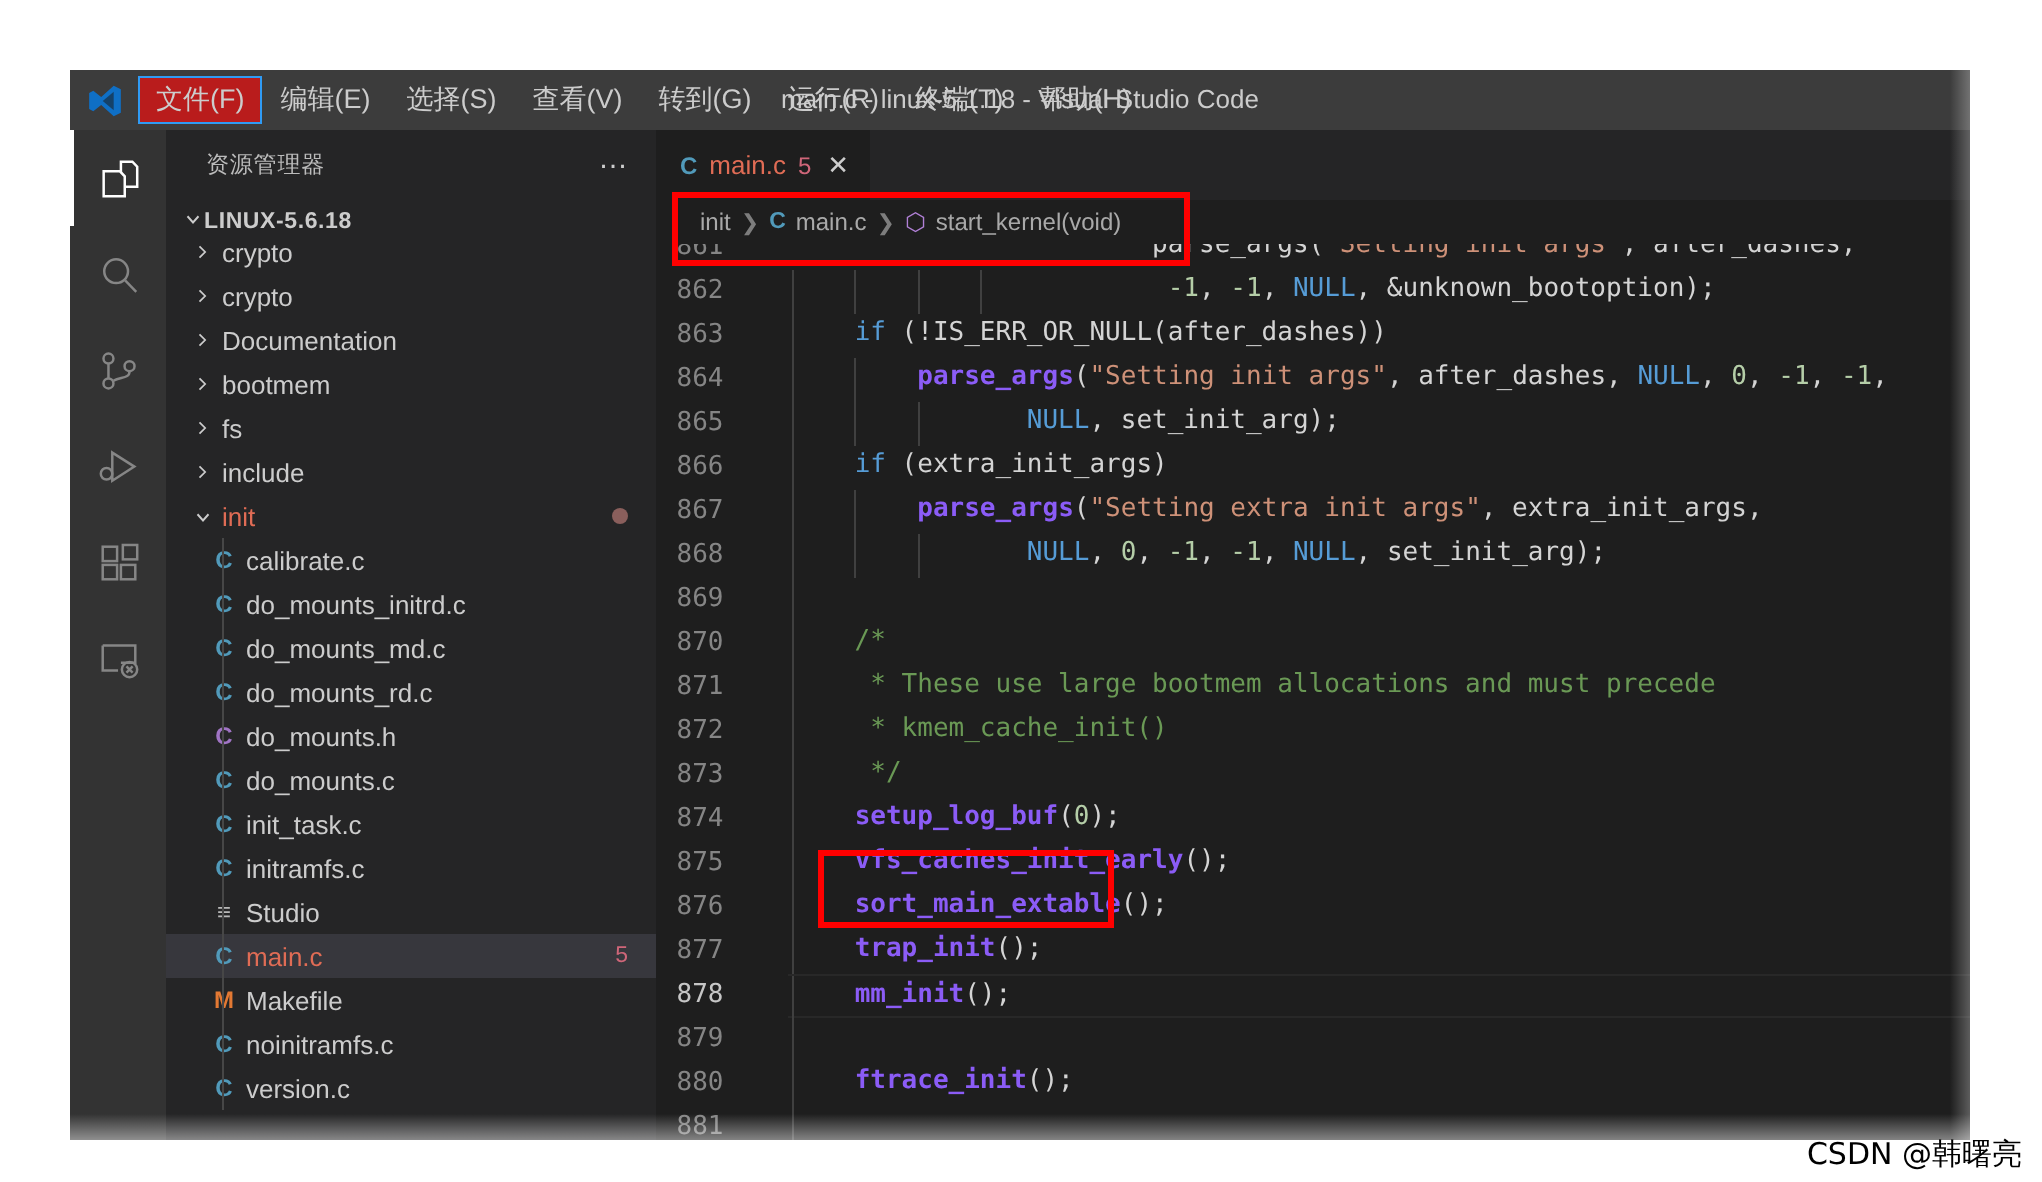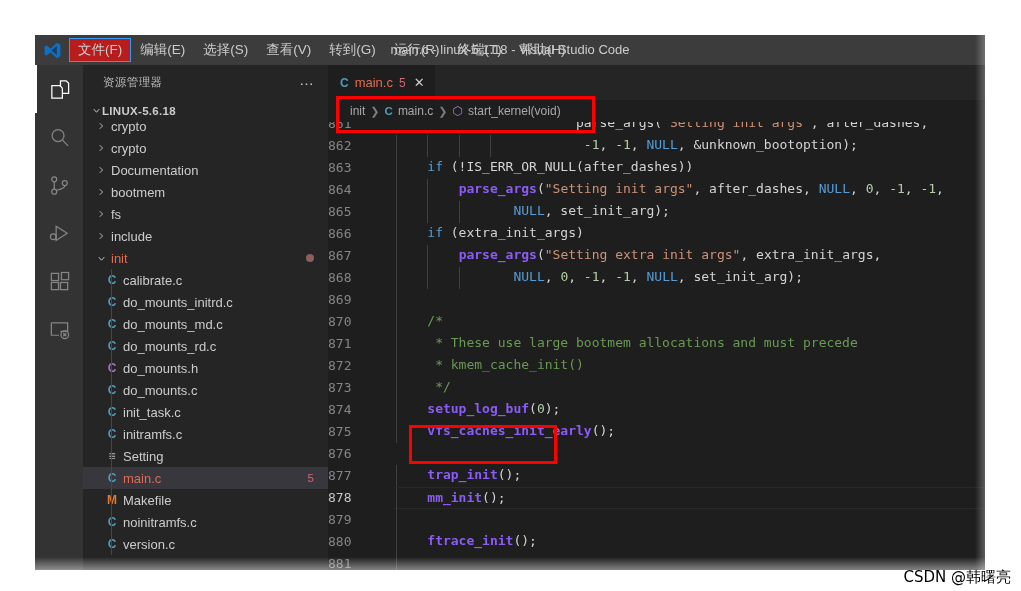--- a/index.html
+++ b/index.html
@@ -253,21 +253,21 @@
     white-space: pre;
     position: relative;
   }
   .cline.current .gut { color: #c6c6c6; }
   .cline.current .txt {
     border-top: 1px solid #282828;
     border-bottom: 1px solid #282828;
   }
   .gut {
     width: 66px; flex: none;
-    text-align: left;
+    text-align: center;
     padding-right: 22px;
     box-sizing: border-box;
     color: #858585;
     font-size: 13px;
   }
   .txt {
     flex: 1;
     box-sizing: border-box;
     height: 22px;
     line-height: 20px;
@@ -510,21 +510,21 @@
 
             <div class="row indent-2">
               <span class="indent-guide"></span>
               <span class="ficon c-blue">C</span>
               <span class="lbl">initramfs.c</span>
             </div>
 
             <div class="row indent-2">
               <span class="indent-guide"></span>
               <span class="ficon c-gray">≡</span>
-              <span class="lbl">Setting</span>
+              <span class="lbl">Studio</span>
             </div>
 
             <div class="row indent-2 selected">
               <span class="indent-guide"></span>
               <span class="ficon c-blue">C</span>
               <span class="lbl name-red">main.c</span>
               <span class="badge">5</span>
             </div>
 
             <div class="row indent-2">
@@ -580,21 +580,21 @@
               <div class="cline"><div class="gut">866</div><div class="txt"><span class="ig" style="left: 2px;"></span><span class="pl">    </span><span class="kw">if</span><span class="pl"> (extra_init_args)</span></div></div>
               <div class="cline"><div class="gut">867</div><div class="txt"><span class="ig" style="left: 2px;"></span><span class="ig" style="left: 33.28px;"></span><span class="pl">        </span><span class="fn">parse_args</span><span class="pl">(</span><span class="str">"Setting extra init args"</span><span class="pl">, extra_init_args,</span></div></div>
               <div class="cline"><div class="gut">868</div><div class="txt"><span class="ig" style="left: 2px;"></span><span class="ig" style="left: 33.28px;"></span><span class="ig" style="left: 64.56px;"></span><span class="pl">               </span><span class="kw">NULL</span><span class="pl">, </span><span class="num">0</span><span class="pl">, </span><span class="num">-1</span><span class="pl">, </span><span class="num">-1</span><span class="pl">, </span><span class="kw">NULL</span><span class="pl">, set_init_arg);</span></div></div>
               <div class="cline"><div class="gut">869</div><div class="txt"><span class="ig" style="left: 2px;"></span></div></div>
               <div class="cline"><div class="gut">870</div><div class="txt"><span class="ig" style="left: 2px;"></span><span class="cmt">    /*</span></div></div>
               <div class="cline"><div class="gut">871</div><div class="txt"><span class="ig" style="left: 2px;"></span><span class="cmt">     * These use large bootmem allocations and must precede</span></div></div>
               <div class="cline"><div class="gut">872</div><div class="txt"><span class="ig" style="left: 2px;"></span><span class="cmt">     * kmem_cache_init()</span></div></div>
               <div class="cline"><div class="gut">873</div><div class="txt"><span class="ig" style="left: 2px;"></span><span class="cmt">     */</span></div></div>
               <div class="cline"><div class="gut">874</div><div class="txt"><span class="ig" style="left: 2px;"></span><span class="pl">    </span><span class="fn">setup_log_buf</span><span class="pl">(</span><span class="num">0</span><span class="pl">);</span></div></div>
               <div class="cline"><div class="gut">875</div><div class="txt"><span class="ig" style="left: 2px;"></span><span class="pl">    </span><span class="fn">vfs_caches_init_early</span><span class="pl">();</span></div></div>
-              <div class="cline"><div class="gut">876</div></div>
+              <div class="cline"><div class="gut">876</div><div class="txt"><span class="ig" style="left: 2px;"></span><span class="pl">    </span><span class="fn">sort_main_extable</span><span class="pl">();</span></div></div>
               <div class="cline"><div class="gut">877</div><div class="txt"><span class="ig" style="left: 2px;"></span><span class="pl">    </span><span class="fn">trap_init</span><span class="pl">();</span></div></div>
               <div class="cline current"><div class="gut">878</div><div class="txt"><span class="ig" style="left: 2px;"></span><span class="pl">    </span><span class="fn">mm_init</span><span class="pl">();</span></div></div>
               <div class="cline"><div class="gut">879</div><div class="txt"><span class="ig" style="left: 2px;"></span></div></div>
               <div class="cline"><div class="gut">880</div><div class="txt"><span class="ig" style="left: 2px;"></span><span class="pl">    </span><span class="fn">ftrace_init</span><span class="pl">();</span></div></div>
               <div class="cline"><div class="gut">881</div><div class="txt"><span class="ig" style="left: 2px;"></span></div></div>
             </div>
         </div>
 
       </div>
     </div>

